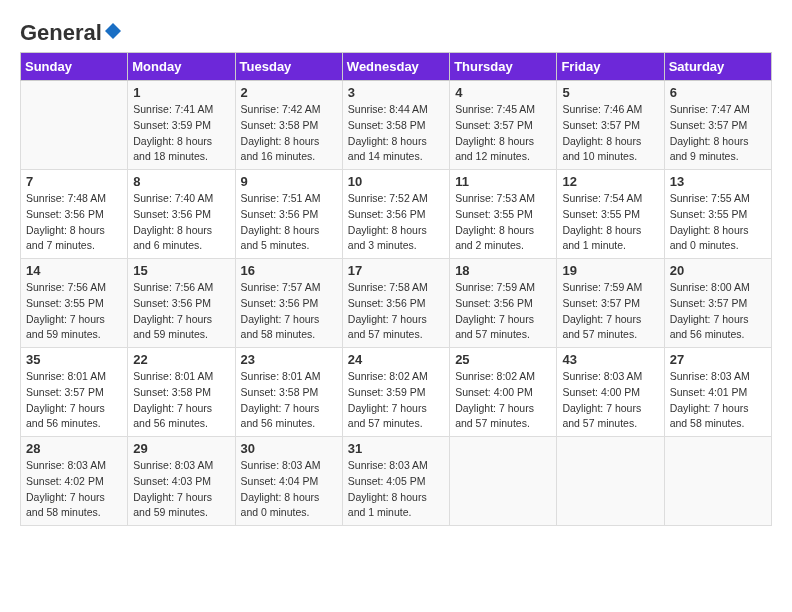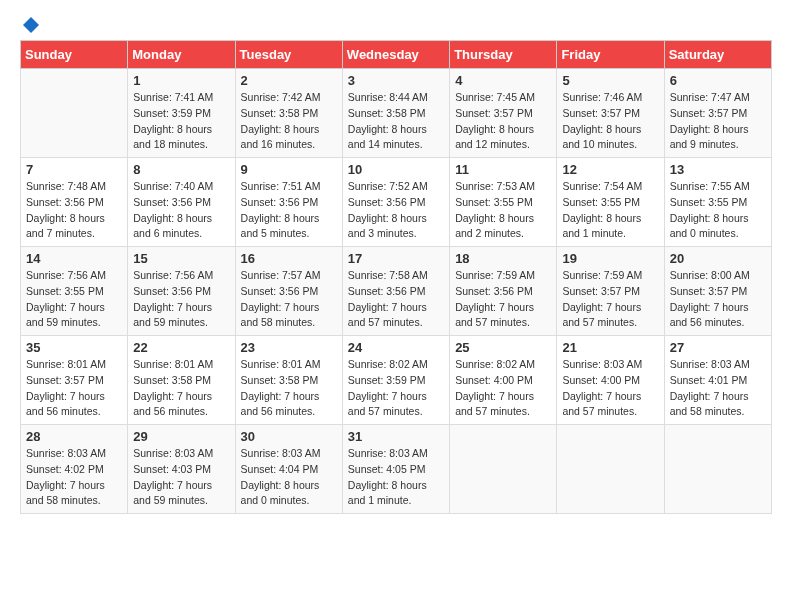--- a/index.html
+++ b/index.html
@@ -36,21 +36,21 @@
     .subtitle {
       font-size: 16px;
       color: #555;
     }
     table {
       width: 100%;
       border-collapse: collapse;
       table-layout: fixed;
     }
     thead tr th {
-      background-color: #ef4444;
+      background-color: #6d28d9;
       color: #fff;
       font-size: 13px;
       padding: 6px 4px;
       text-align: left;
       border: 1px solid #ccc;
     }
     tbody tr td {
       border: 1px solid #ddd;
       vertical-align: top;
       padding: 4px 5px;
@@ -73,20 +73,21 @@
       color: #333;
       line-height: 1.5;
     }
   </style>
 </head>
 <body>
 
 <div class="header">
   <div class="logo">
     <div class="logo-row">
+      <span style="font-size:22px;font-weight:bold;color:#333;">General</span>
       <svg width="18" height="18" viewBox="0 0 18 18" style="margin-left:2px;margin-top:-4px;">
         <polygon points="9,1 17,9 9,17 1,9" fill="#1a6fc4"></polygon>
       </svg>
     </div>
     <span style="font-size:22px;font-weight:bold;color:#1a6fc4;margin-top:-4px;"></span>
   </div>
   <div class="title-block">
     <div class="month-title"></div>
     <div class="subtitle"></div>
   </div>
@@ -282,21 +283,21 @@
 and 57 minutes.</div>
         </td>
         <td>
           <span class="day-number">25</span>
           <div class="day-info" style="white-space: pre-line;">Sunrise: 8:02 AM
 Sunset: 4:00 PM
 Daylight: 7 hours
 and 57 minutes.</div>
         </td>
         <td>
-          <span class="day-number">21</span>
+          <span class="day-number">43</span>
           <div class="day-info" style="white-space: pre-line;">Sunrise: 8:03 AM
 Sunset: 4:00 PM
 Daylight: 7 hours
 and 57 minutes.</div>
         </td>
         <td>
           <span class="day-number">27</span>
           <div class="day-info" style="white-space: pre-line;">Sunrise: 8:03 AM
 Sunset: 4:01 PM
 Daylight: 7 hours

